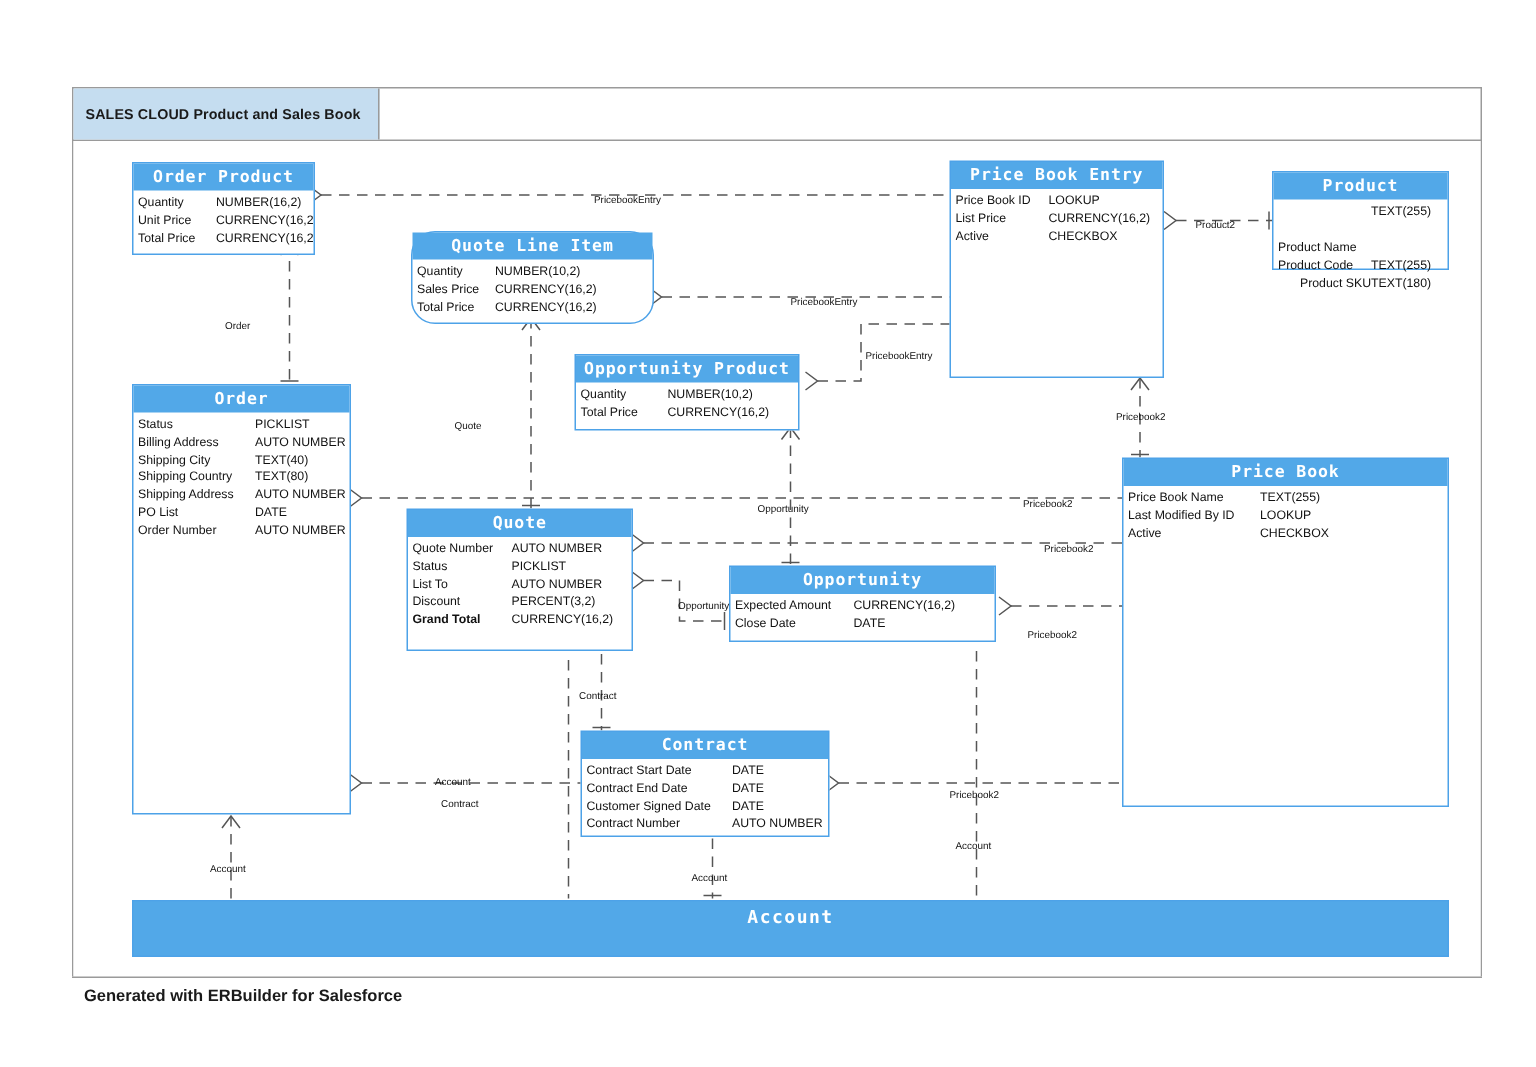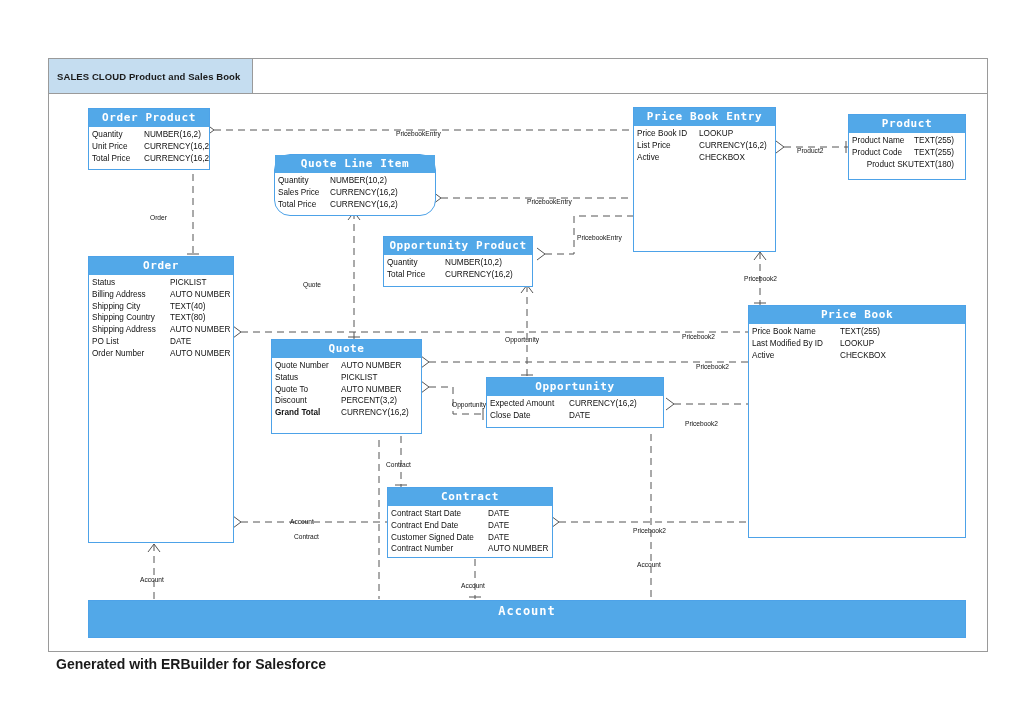--- a/index.html
+++ b/index.html
@@ -79,21 +79,21 @@
     width: 940px;
     height: 25px;
     box-sizing: border-box;
     border-top: 1px solid #9a9a9a;
     display: flex;
     align-items: center;
     padding-left: 8px;
     background: #ffffff;
   }
   .footer-bar span {
-    font-size: 14px;
+    font-size: 11px;
     font-weight: bold;
     color: #1a1a1a;
   }
 
   
   .entity {
     position: absolute;
     box-sizing: border-box;
     border: 1px solid #4da2e8;
     background: #ffffff;
@@ -302,21 +302,21 @@
             <div class="attr">
               <span class="aname" style="width: 62px;">Active</span>
               <span class="atype">CHECKBOX</span>
             </div>
           </div>
         </div>
         <div class="entity" style="left: 799px; top: 20px; width: 118px; height: 66px;">
           <div class="entity-header">Product</div>
           <div class="entity-body">
             <div class="attr">
-              <span class="aname" style="width: 62px;">Product Name</span>
+              <span class="aname" style="width: 62px; margin-top: 24px;">Product Name</span>
               <span class="atype">TEXT(255)</span>
             </div>
             <div class="attr">
               <span class="aname" style="width: 62px;">Product Code</span>
               <span class="atype">TEXT(255)</span>
             </div>
             <div class="attr">
               <span class="aname" style="width: 62px; text-align: right;">Product SKU</span>
               <span class="atype">TEXT(180)</span>
             </div>
@@ -360,21 +360,21 @@
           <div class="entity-body">
             <div class="attr">
               <span class="aname" style="width: 66px;">Quote Number</span>
               <span class="atype">AUTO NUMBER</span>
             </div>
             <div class="attr">
               <span class="aname" style="width: 66px;">Status</span>
               <span class="atype">PICKLIST</span>
             </div>
             <div class="attr">
-              <span class="aname" style="width: 66px;">Quote To</span>
+              <span class="aname" style="width: 66px;">List To</span>
               <span class="atype">AUTO NUMBER</span>
             </div>
             <div class="attr">
               <span class="aname" style="width: 66px;">Discount</span>
               <span class="atype">PERCENT(3,2)</span>
             </div>
             <div class="attr">
               <span class="aname" style="width: 66px; font-weight: bold;">Grand Total</span>
               <span class="atype">CURRENCY(16,2)</span>
             </div>

